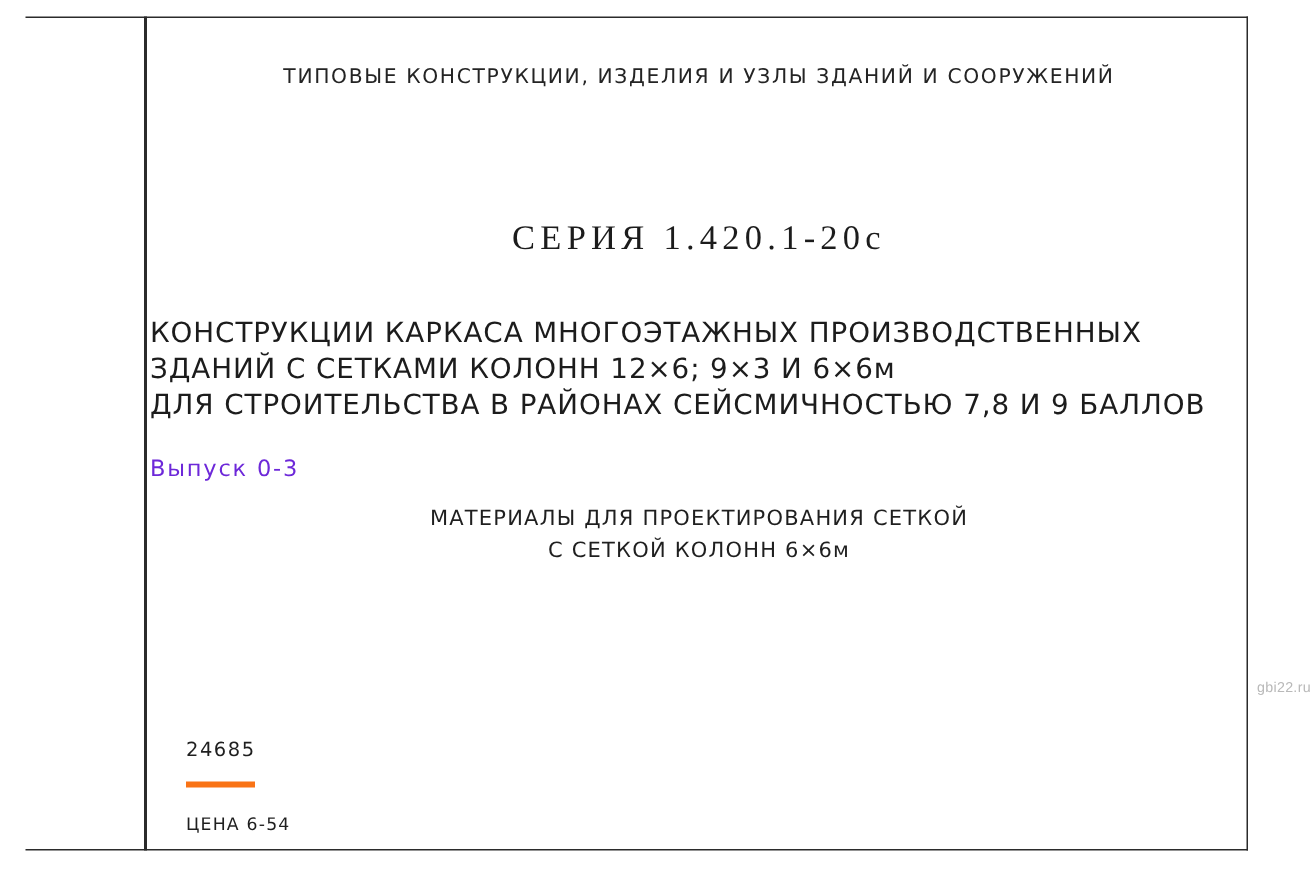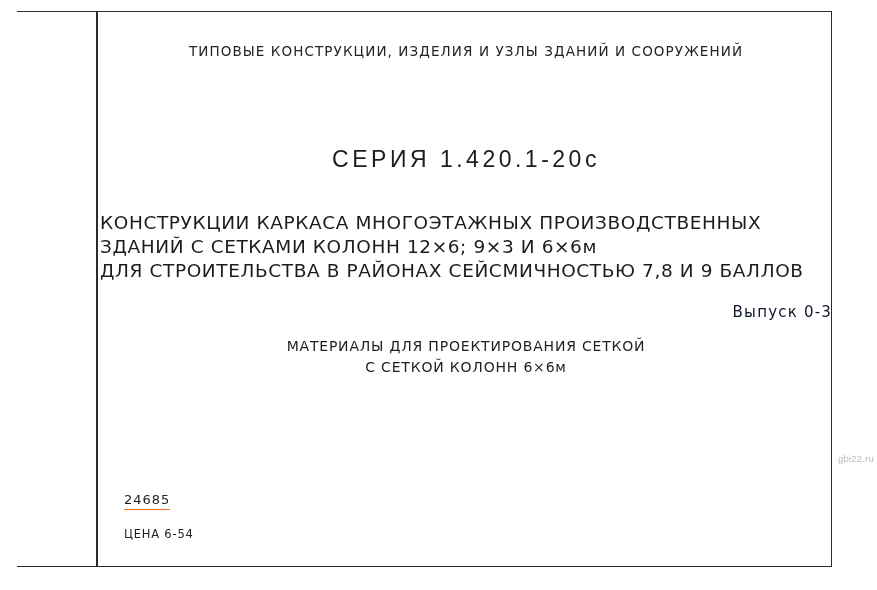--- a/index.html
+++ b/index.html
@@ -68,21 +68,21 @@
   }
 
   .series {
     position: absolute;
     top: 135px;
     left: 0;
     width: 100%;
     text-align: center;
     font-size: 23px;
     letter-spacing: 3.5px;
-    font-family: Liberation Sans, sans-serif;
+    font-family: Liberation Serif, serif;
     color: #1c1c1c;
   }
 
   .title-block {
     position: absolute;
     top: 200px;
     left: 0;
     width: 100%;
     font-family: "DejaVu Sans", sans-serif;
     font-size: 18.5px;
@@ -93,25 +93,25 @@
   .title-block .tl {
     display: block;
     white-space: nowrap;
   }
 
   .issue {
     position: absolute;
     top: 292px;
     left: 0;
     width: 100%;
-    text-align: right;
+    text-align: left;
     font-size: 15px;
     letter-spacing: 1.2px;
     font-family: "DejaVu Sans", sans-serif;
-    color: #0f172a;
+    color: #6d28d9;
   }
 
   .sub-block {
     position: absolute;
     top: 325px;
     left: 0;
     width: 100%;
     text-align: center;
     font-family: "DejaVu Sans", sans-serif;
     font-size: 14px;
@@ -124,22 +124,22 @@
   .footer {
     position: absolute;
     left: 24px;
     top: 478px;
     font-family: "DejaVu Sans", sans-serif;
     color: #1f1f1f;
   }
   .footer .code {
     font-size: 13px;
     letter-spacing: 1px;
-    padding-bottom: 2px;
-    border-bottom: 1px solid #f97316;
+    padding-bottom: 13px;
+    border-bottom: 4px solid #f97316;
     display: inline-block;
   }
   .footer .price {
     margin-top: 17px;
     font-size: 11.5px;
     letter-spacing: 0.8px;
   }
 
   .watermark {
     position: absolute;

